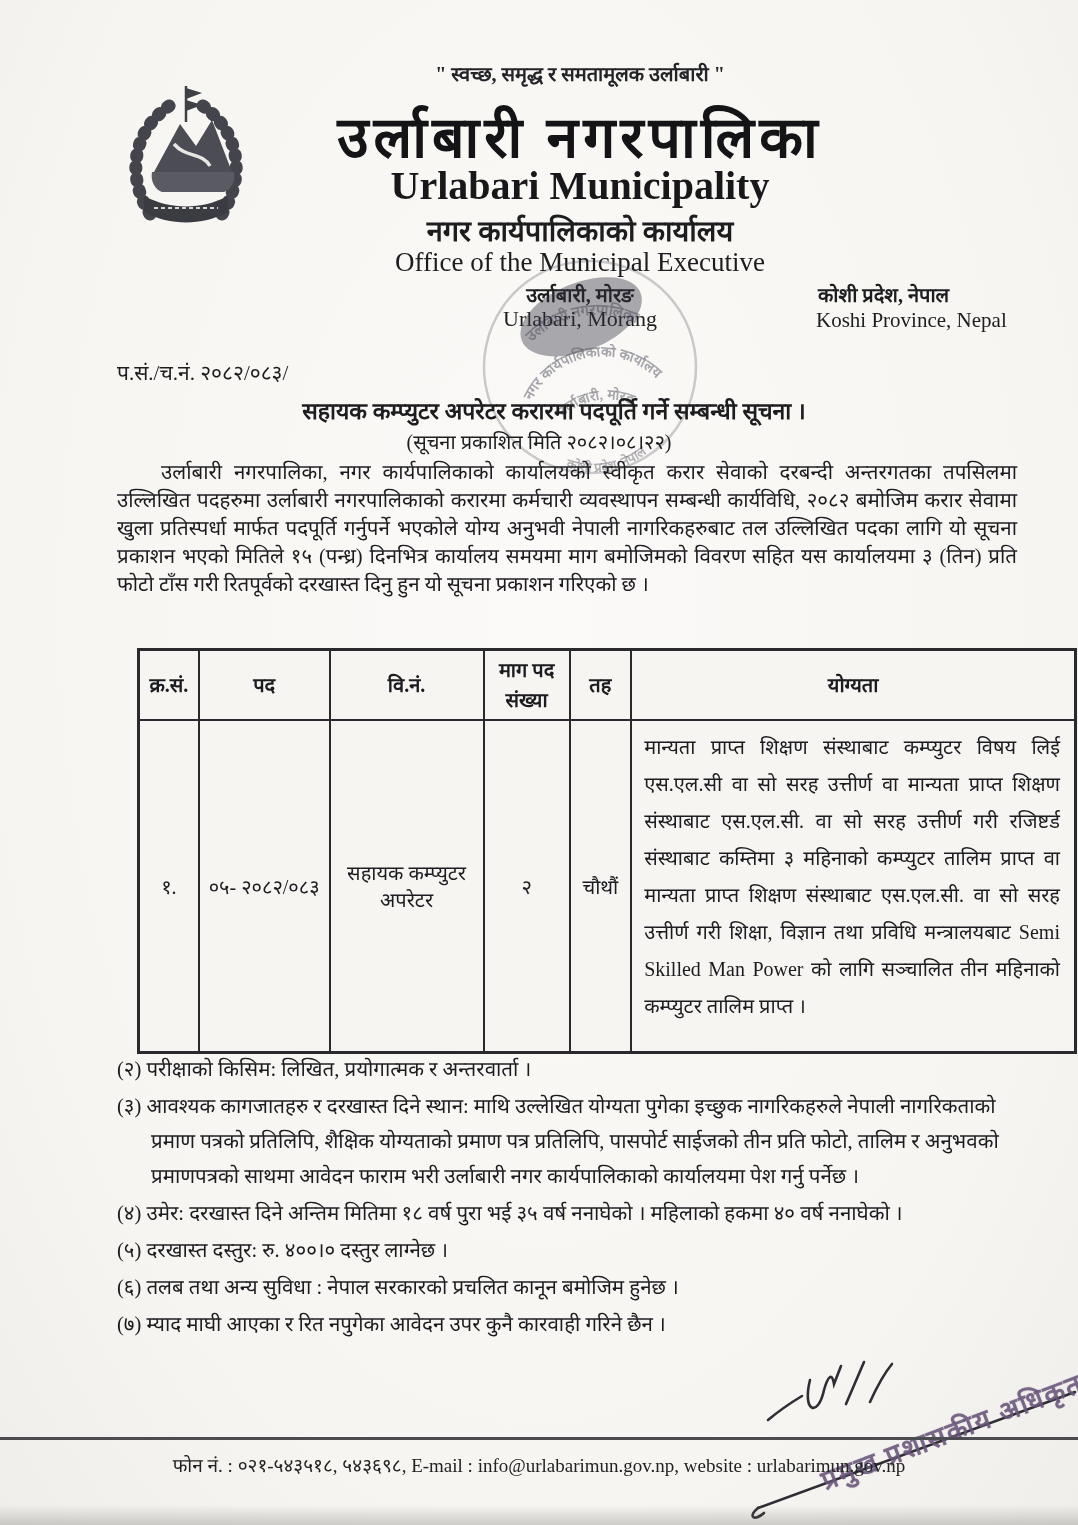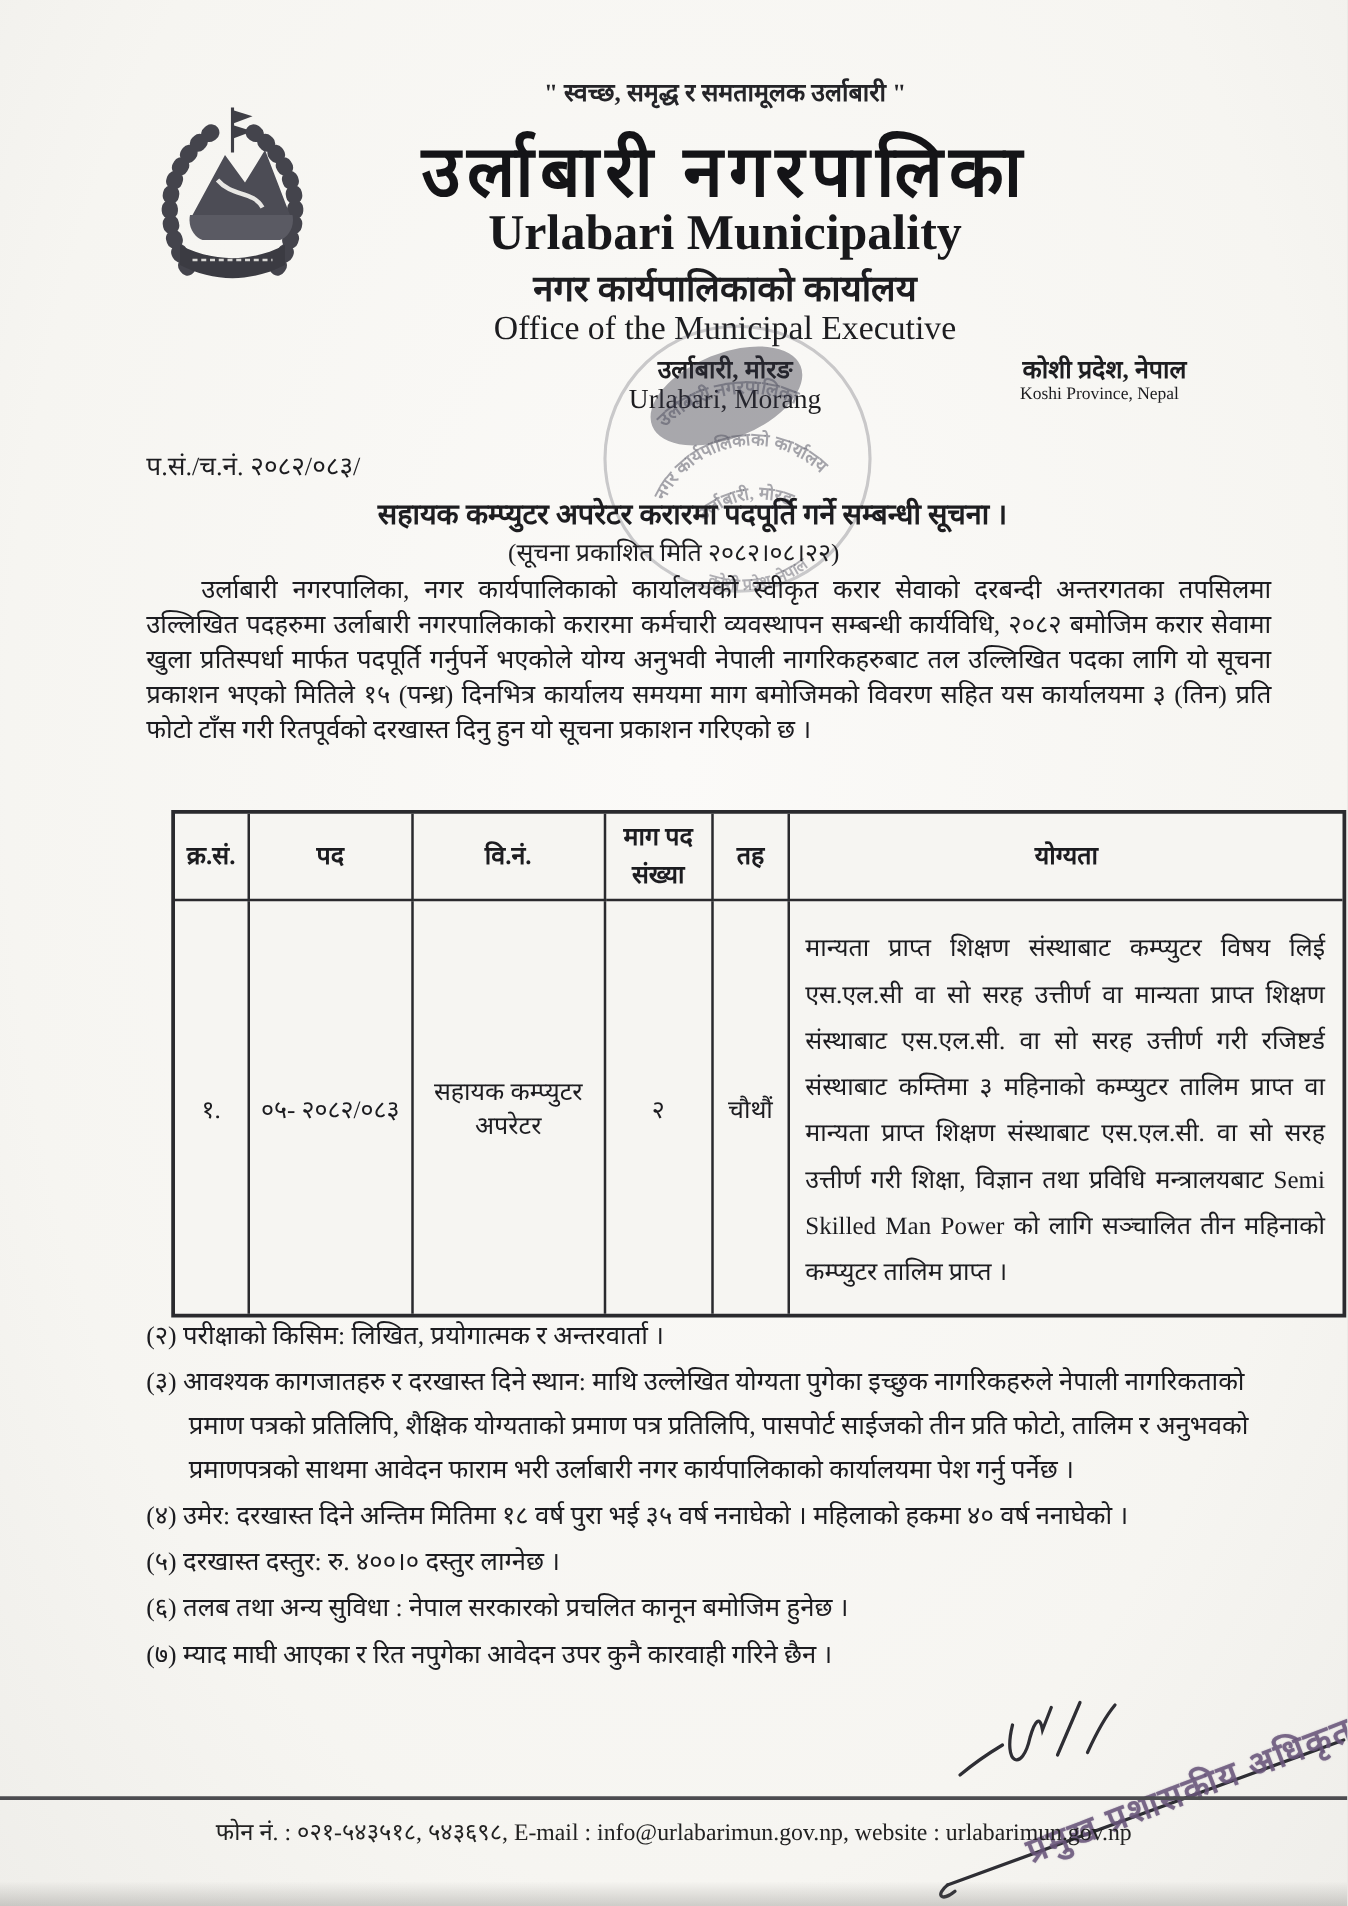--- a/index.html
+++ b/index.html
@@ -16,21 +16,21 @@
   .np{font-family:"Liberation Serif","DejaVu Serif",serif;}
 
   .slogan{top:60px;font-size:20px;font-weight:700;color:#242428;}
   .muni-np{top:96px;font-size:57px;font-weight:700;letter-spacing:5px;color:#141417;}
   .muni-en{top:162px;font-size:40px;font-weight:700;color:#18181b;}
   .office-np{top:210px;font-size:29px;font-weight:700;}
   .office-en{top:247px;font-size:27px;}
   .place-np{top:281px;font-size:20px;font-weight:700;}
   .place-en{top:306px;font-size:22px;}
   .prov-np{left:818px;top:281px;font-size:20px;font-weight:700;text-align:left;}
-  .prov-en{left:816px;top:308px;font-size:14px;text-align:left;}
+  .prov-en{left:816px;top:308px;font-size:21px;text-align:left;}
 
   .refno{left:117px;top:358px;font-size:21px;}
   .title{top:394px;font-size:23px;font-weight:700;padding-left:15px;}
   .pubdate{top:428px;font-size:20px;font-weight:400;}
 
   .bodypara{
     left:117px;top:458px;width:900px;
     font-size:20.5px;line-height:28px;text-align:justify;text-indent:44px;
     color:#1c1c20;
   }
@@ -44,21 +44,21 @@
   }
   .cell{
     border-right:2px solid #2a2a2e;border-bottom:2px solid #2a2a2e;
     display:flex;align-items:center;justify-content:center;text-align:center;
     font-size:20px;padding:2px 4px;box-sizing:border-box;color:#1c1c20;
   }
   .cell.lastcol{border-right:none;}
   .cell.lastrow{border-bottom:none;}
   .cell.hdr{font-weight:700;line-height:30px;}
   .cell.qual{
-    display:block;text-align:justify;padding:20px 14px 4px 12px;
+    display:block;text-align:justify;padding:8px 14px 4px 12px;
     font-size:20px;line-height:37px;
   }
 
   .conds{left:117px;top:1052px;width:910px;font-size:20.5px;color:#1c1c20;}
   .cond{padding-left:34px;text-indent:-34px;line-height:35px;margin-bottom:2px;}
 
   .footrule{left:0;top:1437px;width:1078px;height:3px;background:#4c4c50;}
   .contact{top:1452px;font-size:19px;color:#222;}
 
   

